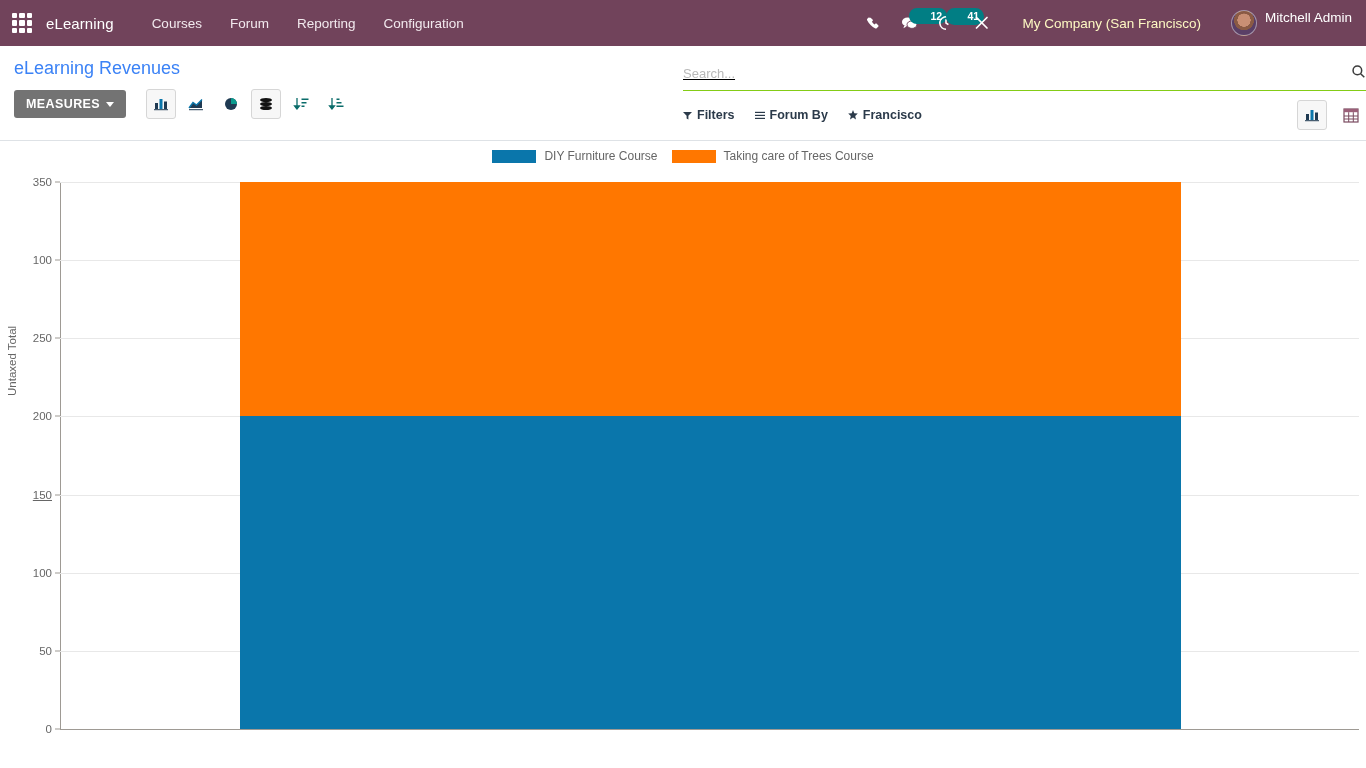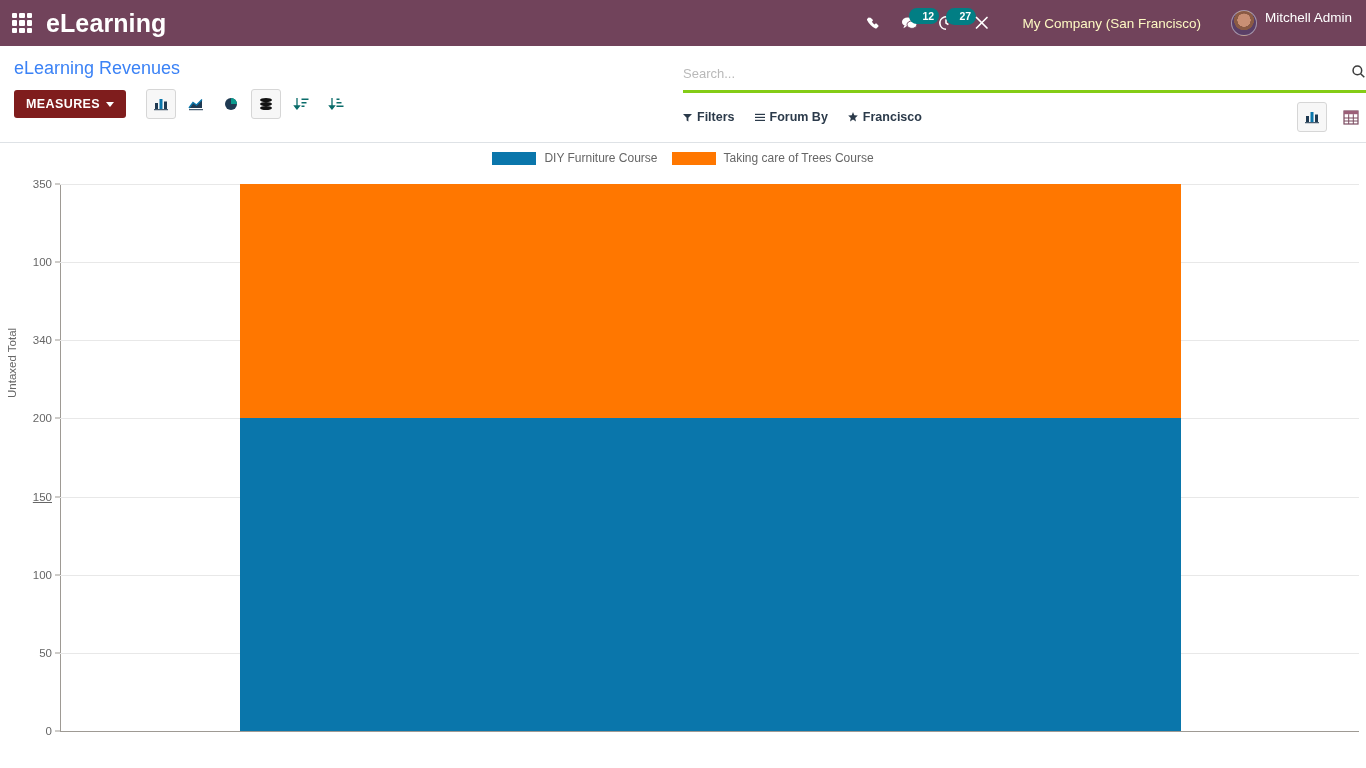--- a/index.html
+++ b/index.html
@@ -23,22 +23,22 @@
     width: 20px; height: 20px;
     display: grid;
     grid-template-columns: repeat(3, 1fr);
     grid-template-rows: repeat(3, 1fr);
     gap: 2px;
     cursor: pointer;
     margin-right: 14px;
   }
   .apps-grid i { background: #ffffff; display: block; border-radius: 1px; }
   .brand {
-    font-size: 25px;
-    font-weight: bold;
+    font-size: 15px;
+    font-weight: normal;
     letter-spacing: .1px;
     color: #ffffff;
     margin-right: 24px;
     cursor: pointer;
   }
   .nav-menu { display: flex; align-items: center; gap: 0; }
   .nav-menu .item {
     font-size: 13.5px;
     color: #f2e9ee;
     padding: 6px 14px;
@@ -60,21 +60,21 @@
     color: #ffffff;
   }
   .badge {
     position: absolute;
     top: -7px; left: 18px;
     background: #017e84;
     color: #ffffff;
     font-size: 10.5px;
     font-weight: bold;
     line-height: 1;
-    padding: 3px 5px 3px 13px;
+    padding: 3px 5px 3px 21px;
     border-radius: 9px;
     min-width: 18px;
     text-align: center;
   }
   .company-name {
     font-size: 13.5px;
     color: #fef9c3;
     padding: 0 16px 0 22px;
     cursor: pointer;
     white-space: nowrap;
@@ -102,21 +102,21 @@
   .cp-right { width: 683px; flex: none; padding: 0; }
 
   .page-title {
     font-size: 18px;
     color: #3b82f6;
     font-weight: normal;
     margin-bottom: 10px;
   }
   .btn-row { display: flex; align-items: center; gap: 0; padding-bottom: 10px; }
   .measures-btn {
-    background: #7f1d1d;
+    background: #737373;
     color: #ffffff;
     font-size: 12.5px;
     font-weight: bold;
     letter-spacing: .4px;
     padding: 7px 12px;
     border: none;
     border-radius: 3px;
     cursor: pointer;
     display: flex; align-items: center; gap: 6px;
   }
@@ -133,24 +133,25 @@
     border: 1px solid transparent;
     border-radius: 3px;
     background: transparent;
     margin-left: 5px;
   }
   .icon-btn.first { margin-left: 20px; }
   .icon-btn.active { border-color: #d6d6d6; background: #f7f7f7; }
 
   
   .search-box {
-    border-bottom: 3px solid #84cc16;
+    border-bottom: 1px solid #84cc16;
     display: flex; align-items: center;
     padding: 6px 0 7px 0;
     margin-top: 12px;
+    text-decoration: underline;
   }
   .search-input {
     flex: 1;
     border: none; outline: none;
     font-size: 13px;
     color: #444;
     background: transparent;
     font-family: "Liberation Sans", sans-serif;
   }
   .search-input::placeholder { color: #b9b9b9; }
@@ -246,41 +247,47 @@
       <i></i>
       <i></i>
       <i></i>
       <i></i>
       <i></i>
       <i></i>
       <i></i>
       <i></i>
   </div>
   <div class="brand">eLearning</div>
+  <div class="nav-menu">
+    <div class="item">Courses</div>
+    <div class="item">Forum</div>
+    <div class="item">Reporting</div>
+    <div class="item">Configuration</div>
+  </div>
 
   <div class="nav-right">
     <div class="nav-icon">
       <svg width="15" height="15" viewBox="0 0 16 16" fill="#ffffff">
           <path d="M3.2 1.2 1.4 3a1.2 1.2 0 0 0-.2 1.4c.9 1.9 2.2 3.6 3.7 5.1 1.5 1.5 3.2 2.8 5.1 3.7.5.2 1 .1 1.4-.2l1.8-1.8c.3-.3.3-.8 0-1.1l-2-2c-.3-.3-.8-.3-1.1 0l-.9.9C8.3 8.4 7.2 7.3 6.3 6l.9-.9c.3-.3.3-.8 0-1.1l-2-2c-.3-.3-.8-.3-1 .2z"></path>
         </svg>
     </div>
     <div class="nav-icon">
       <svg width="17" height="17" viewBox="0 0 18 18" fill="#ffffff">
           <ellipse cx="7" cy="7.3" rx="6" ry="4.6"></ellipse>
           <path d="M3.5 11.2 2.6 14l3.2-1.9z"></path>
           <ellipse cx="11.6" cy="10.2" rx="5.2" ry="4" fill="#ffffff" stroke="#71435b" stroke-width="1"></ellipse>
         </svg>
       <span class="badge">12</span>
     </div>
     <div class="nav-icon">
       <svg width="16" height="16" viewBox="0 0 16 16" fill="none" stroke="#ffffff" stroke-width="1.6">
           <path d="M13.8 5.2A6.3 6.3 0 1 0 8 14.3"></path>
           <path d="M8 4.3V8l2.4 1.6"></path>
         </svg>
-      <span class="badge">27</span>
+      <span class="badge">41</span>
     </div>
     <div class="nav-icon">
       <svg width="16" height="16" viewBox="0 0 16 16" stroke="#ffffff" stroke-width="1.7" fill="none" stroke-linecap="round">
           <path d="M2.5 2.5 13 13"></path>
           <path d="M13 2.5 2.5 13"></path>
         </svg>
     </div>
     <div class="company-name">My Company (San Francisco)</div>
     <div class="user-menu">
       <div class="avatar"></div>
@@ -423,21 +430,21 @@
       <div class="tick-mark" style="top: 390.714px;"></div>
       <div class="tick-label" style="top: 390.714px;">100</div>
       <div class="gridline" style="top: 312.571px;"></div>
       <div class="tick-mark" style="top: 312.571px;"></div>
       <div class="tick-label" style="top: 312.571px; text-decoration: underline;">150</div>
       <div class="gridline" style="top: 234.429px;"></div>
       <div class="tick-mark" style="top: 234.429px;"></div>
       <div class="tick-label" style="top: 234.429px;">200</div>
       <div class="gridline" style="top: 156.286px;"></div>
       <div class="tick-mark" style="top: 156.286px;"></div>
-      <div class="tick-label" style="top: 156.286px;">340</div>
+      <div class="tick-label" style="top: 156.286px;">250</div>
       <div class="gridline" style="top: 78.1429px;"></div>
       <div class="tick-mark" style="top: 78.1429px;"></div>
       <div class="tick-label" style="top: 78.1429px;">100</div>
       <div class="gridline" style="top: 0px;"></div>
       <div class="tick-mark" style="top: 0px;"></div>
       <div class="tick-label" style="top: 0px;">350</div>
       <div class="bar-stack" style="width: 940.476px; left: 180.262px;">
         <div class="bar-seg" style="height: 234.429px; background: rgb(255, 119, 0);"></div>
         <div class="bar-seg" style="height: 312.571px; background: rgb(10, 118, 171);"></div>
       </div>

